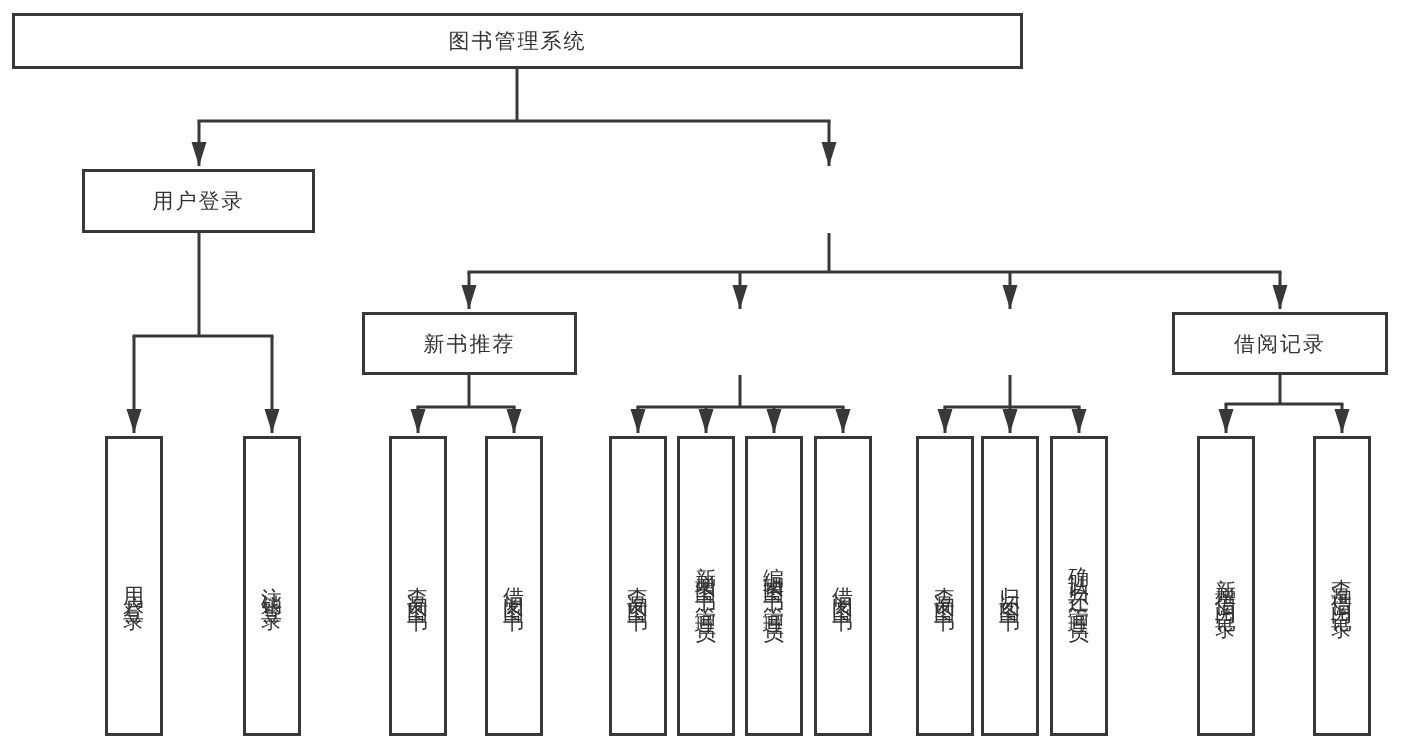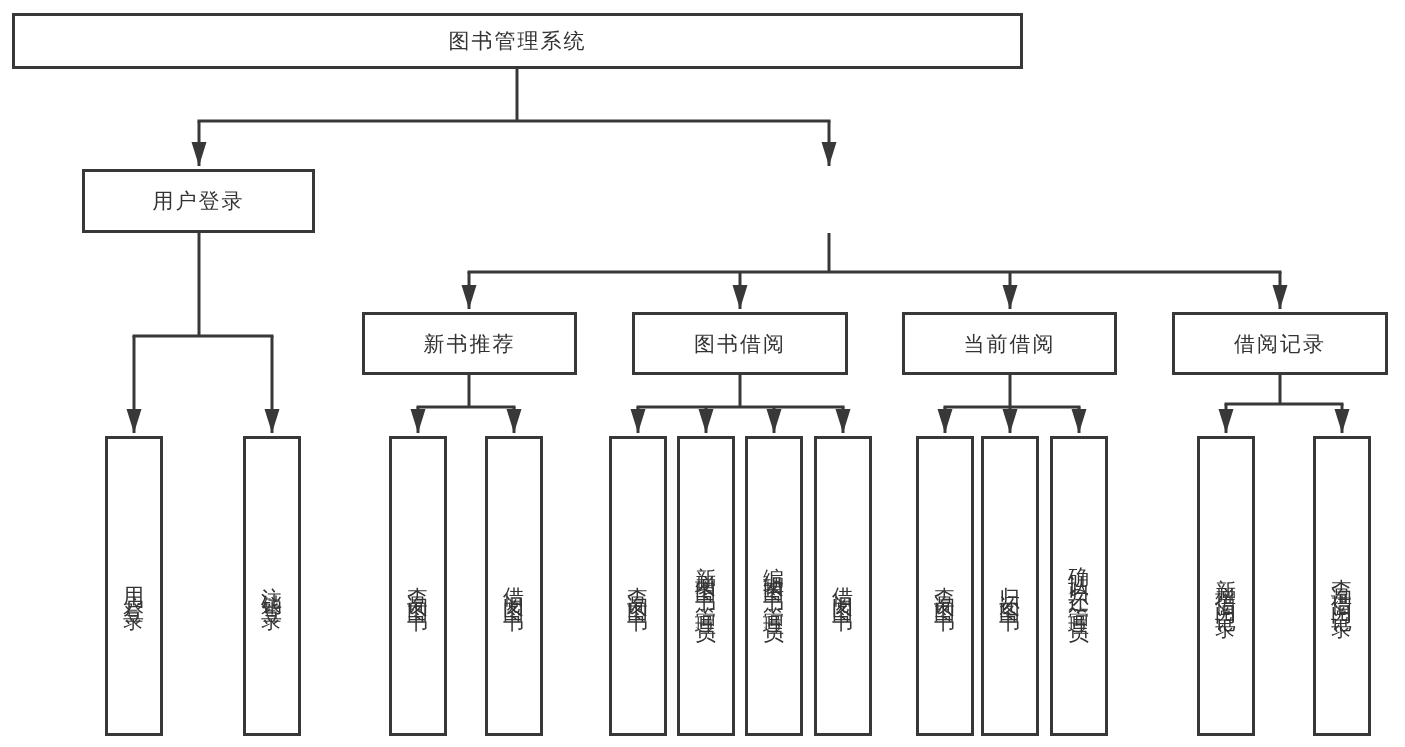--- a/index.html
+++ b/index.html
@@ -141,26 +141,20 @@
     <span class="h-label">图书管理系统</span>
   </div>
 
   <div class="box lv2-user">
     <span class="h-label">用户登录</span>
   </div>
 
   <div class="box lv3-new">
     <span class="h-label">新书推荐</span>
   </div>
-  <div class="box lv3-borrow">
-    <span class="h-label">图书借阅</span>
-  </div>
-  <div class="box lv3-cur">
-    <span class="h-label">当前借阅</span>
-  </div>
   <div class="box lv3-rec">
     <span class="h-label">借阅记录</span>
   </div>
 
   <div class="box leaf leaf-1">
     <span class="v-label">用户登录</span>
   </div>
   <div class="box leaf leaf-2">
     <span class="v-label">注销登录</span>
   </div>

